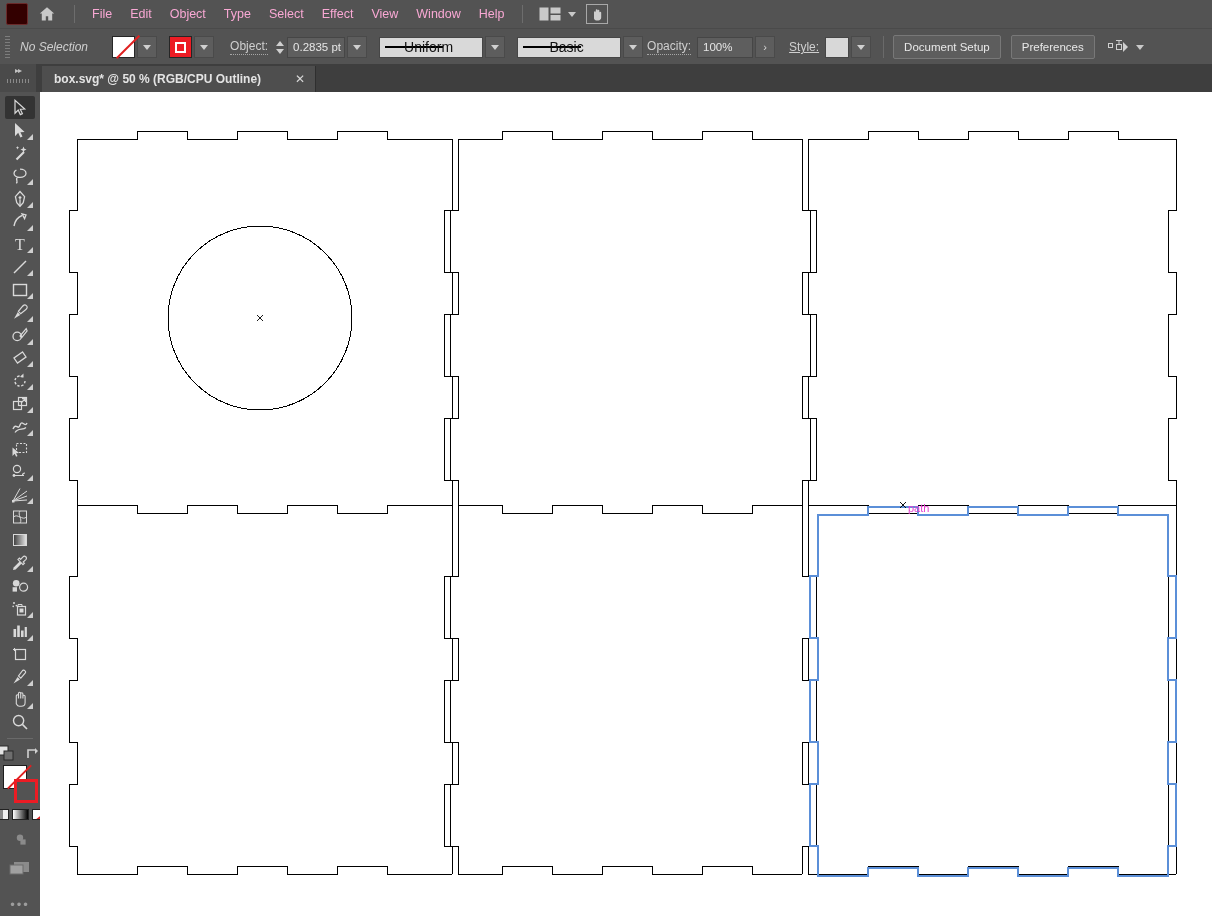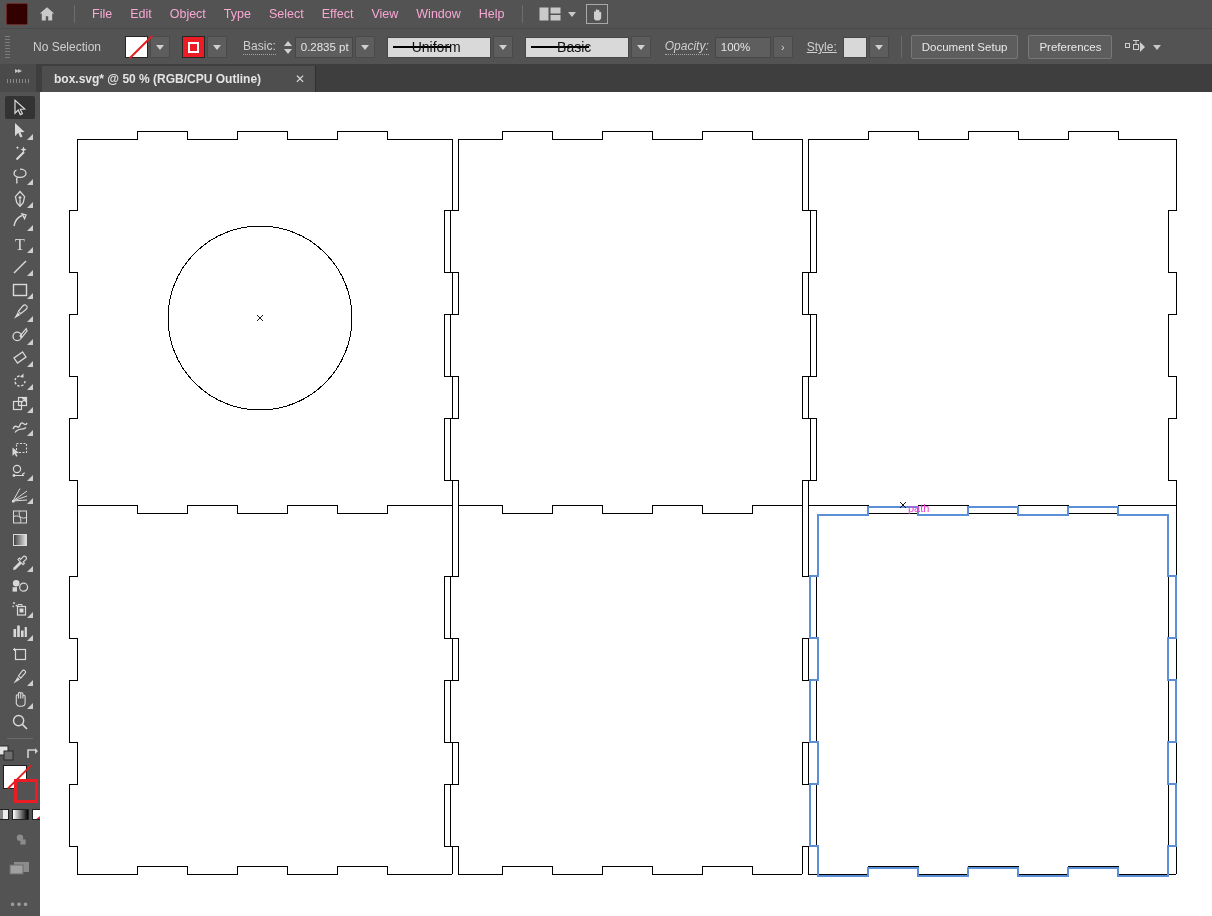--- a/index.html
+++ b/index.html
@@ -196,39 +196,39 @@
     <div class="caret"></div>
     <div class="hand-box">
       <svg width="13" height="13" viewBox="0 0 13 13">
           <path d="M4 10.5V4.2c0-.5.4-.9.9-.9s.9.4.9.9v2.3V2.1c0-.5.4-.9.9-.9s.9.4.9.9v4.4V2.7c0-.5.4-.9.9-.9s.9.4.9.9v3.8V4.6c0-.5.4-.9.9-.9s.9.4.9.9v4.9c0 1.7-1.2 2.9-2.9 2.9H6.2c-1 0-1.6-.5-2-1.4z" fill="#cfcfcf"></path>
         </svg>
     </div>
   </div>
 
   <div class="controlbar">
     <div class="grip"></div>
-    <div class="cb-label" style="margin-left:17px;">No Selection</div>
+    <div class="cb-label" style="margin-left:4px;font-style:italic;">No Selection</div>
 
     <div class="swatch-wrap" style="margin-left:24px;">
       <div class="swatch none"></div>
       <div class="dd-btn">
           <div class="dd-caret"></div>
         </div>
     </div>
 
     <div class="swatch-wrap" style="margin-left:12px;">
       <div class="swatch stroke-red">
           <div class="inner"></div>
         </div>
       <div class="dd-btn">
           <div class="dd-caret"></div>
         </div>
     </div>
 
-    <div class="cb-label dotted-lbl" style="margin-left:16px;">Basic:</div>
+    <div class="cb-label dotted-lbl" style="margin-left:16px;">Object:</div>
 
     <div class="spin">
       <div class="up"></div>
       <div class="dn"></div>
     </div>
     <div class="num-field">0.2835 pt</div>
     <div class="dd-btn">
         <div class="dd-caret"></div>
       </div>
 
@@ -241,21 +241,21 @@
       </div>
 
     <div class="profile-field" style="margin-left:12px;">
       <div class="line"></div>
       <div class="pname">Basic</div>
     </div>
     <div class="dd-btn">
         <div class="dd-caret"></div>
       </div>
 
-    <div class="cb-label dotted-lbl" style="margin-left:14px;font-style:italic;">Opacity:</div>
+    <div class="cb-label dotted-lbl" style="margin-left:4px;">Opacity:</div>
     <div class="opacity-field" style="margin-left:6px;">100%</div>
     <div class="dd-btn">
         <span class="opac-arrow">›</span>
       </div>
 
     <div class="cb-label" style="margin-left:14px;text-decoration:underline;">Style:</div>
     <div class="style-swatch" style="margin-left:6px;"></div>
     <div class="dd-btn">
         <div class="dd-caret"></div>
       </div>

